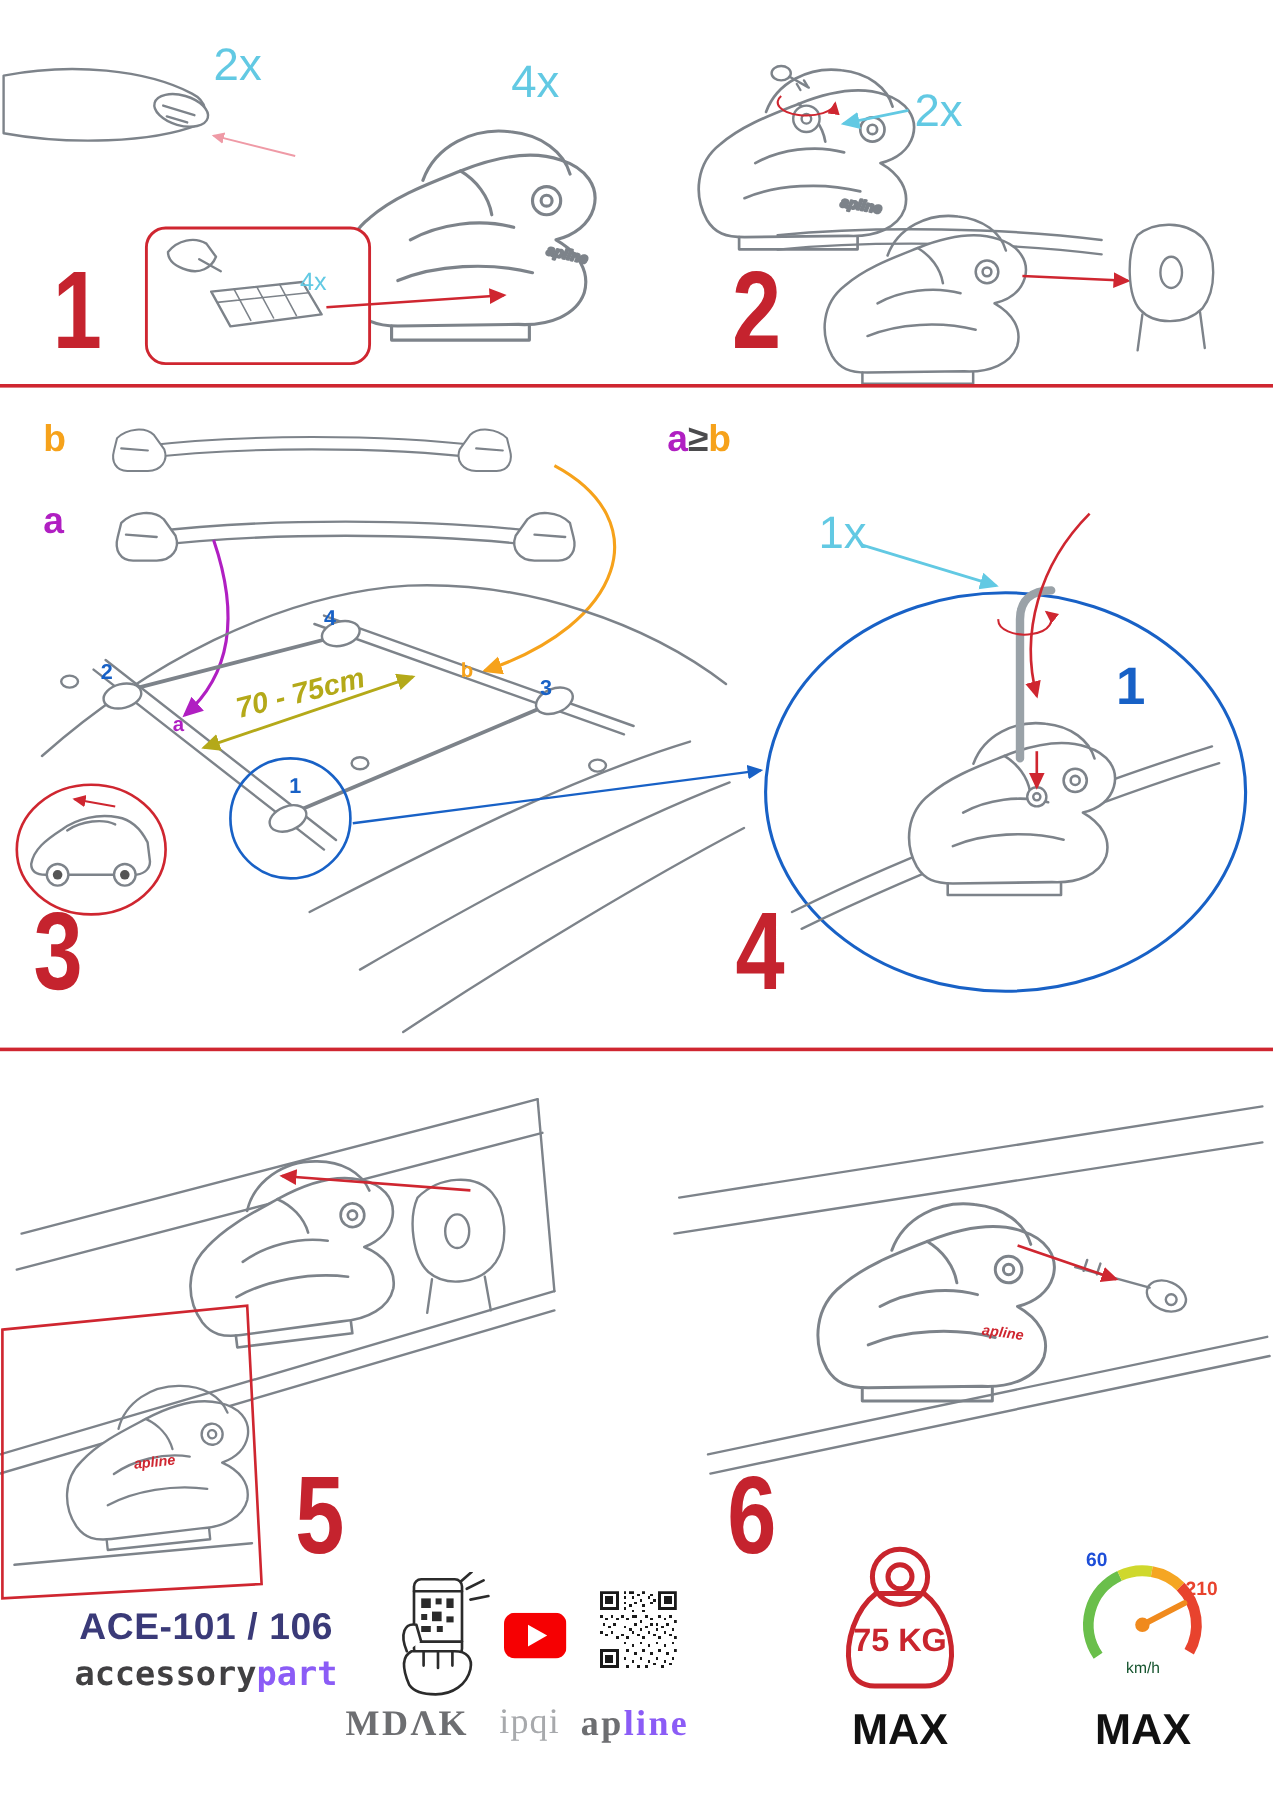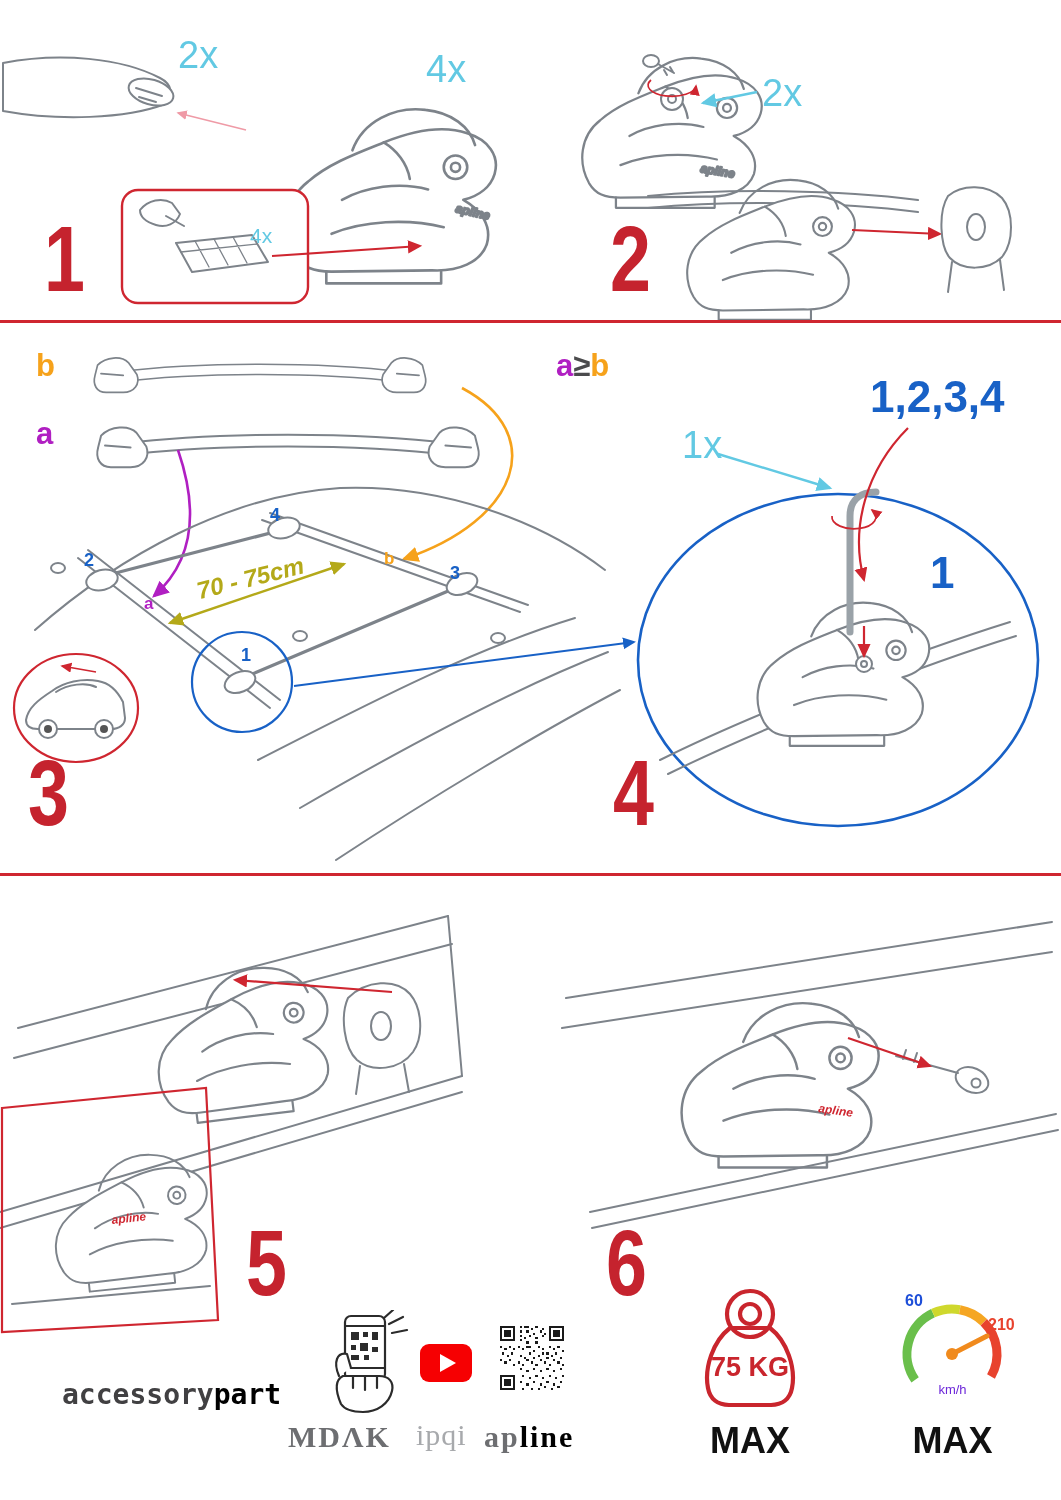--- a/index.html
+++ b/index.html
@@ -36,28 +36,28 @@
   .tag{font-size:31px;font-weight:700;}
   .tag-sm{font-size:17px;font-weight:700;}
   .orange{color:#f6a21b;} .purple{color:#b01fc2;} .dark{color:#4b4b4d;}
   .pos{font-size:18px;font-weight:700;color:#1861c6;}
   .dim{font-size:24px;font-weight:700;font-style:italic;color:#b4a919;
        transform:rotate(-14deg);transform-origin:left top;}
   .cond{font-size:31px;font-weight:700;text-align:center;}
   .seq{font-size:44px;font-weight:700;color:#1861c6;}
   .product{font-size:31px;font-weight:700;color:#3a3a78;letter-spacing:.5px;}
   .brand{font-size:28px;font-weight:700;font-family:"DejaVu Sans Mono",monospace;}
-  .b-acc{color:#414042;} .b-part{color:#000000;} .b-gray{color:#6d6e71;}
+  .b-acc{color:#414042;} .b-part{color:#8b5cf6;} .b-gray{color:#6d6e71;}
   .partner{font-size:30px;font-weight:700;color:#6d6e71;letter-spacing:2px;font-family:Liberation Serif, serif;}
   .partner.light{color:#a7a9ac;font-weight:400;letter-spacing:1px;}
   .weight-val{font-size:27px;font-weight:700;color:#c9252d;text-align:center;}
   .maxlbl{font-size:36px;font-weight:700;color:#111;text-align:center;}
   .tick{font-size:16px;font-weight:700;}
   .tick.green{color:#1d4ed8;} .tick.red{color:#e8432e;}
-  .kmh{font-size:13px;color:#6d28d9;text-align:center;}
+  .kmh{font-size:13px;color:#14532d;text-align:center;}
 </style>
 </head>
 <body>
 
 <div class="page">
 
   <svg width="0" height="0" style="position:absolute" aria-hidden="true">
     <defs>
       <marker id="mR" markerWidth="7" markerHeight="7" refX="5.5" refY="3" orient="auto-start-reverse">
           <path d="M0,0L6.5,3L0,6Z" fill="#cf2630"></path>
@@ -259,28 +259,28 @@
   <div class="lbl pos" style="left:270px;top:505px">4</div>
   <div class="lbl pos" style="left:84px;top:550px">2</div>
   <div class="lbl tag-sm orange" style="left:384px;top:549px">b</div>
   <div class="lbl pos" style="left:450px;top:563px">3</div>
   <div class="lbl tag-sm purple" style="left:144px;top:594px">a</div>
   <div class="lbl dim" style="left:194px;top:578px">70 - 75cm</div>
   <div class="lbl pos" style="left:241px;top:645px">1</div>
   <div class="lbl stepnum" style="left:28px;top:752px">3</div>
 
   <div class="lbl cond" style="left:556px;top:348px"><span class="purple">a</span><span class="dark">≥</span><span class="orange">b</span></div>
-  <div class="lbl seq" style="left:870px;top:372px">1,2,3,4</div>
   <div class="lbl qty" style="left:682px;top:424px">1x</div>
   <div class="lbl seq" style="left:930px;top:548px">1</div>
   <div class="lbl stepnum" style="left:613px;top:752px">4</div>
 
   <div class="lbl stepnum" style="left:246px;top:1222px">5</div>
   <div class="lbl stepnum" style="left:606px;top:1222px">6</div>
 
+  <div class="lbl product" style="left:66px;top:1338px">ACE-101 / 106</div>
   <div class="lbl brand" style="left:62px;top:1378px"><span class="b-acc">accessory</span><span class="b-part">part</span></div>
 
   <svg class="art" style="left:315px;top:1310px" width="95" height="105" viewBox="0 0 95 105">
     <g class="ik">
       <rect x="30" y="6" width="40" height="64" rx="6" fill="#fff"></rect>
       <path d="M30,16 h40 M30,58 h40"></path>
       <path d="M74,14 l14,-7 M77,23 l15,-3 M69,8 l9,-8"></path>
       <path fill="#fff" d="M24,66 C18,52 22,42 32,44 L36,58"></path>
       <path fill="#fff" d="M26,94 C20,80 20,70 28,66 L64,66 C74,66 79,72 77,81 C74,94 62,102 48,102 C38,102 30,100 26,94 Z"></path>
       <path d="M38,66 L38,78 M50,66 L50,80 M62,66 L62,78"></path>

